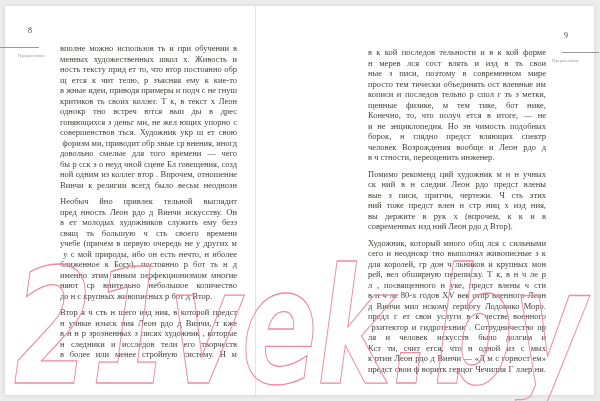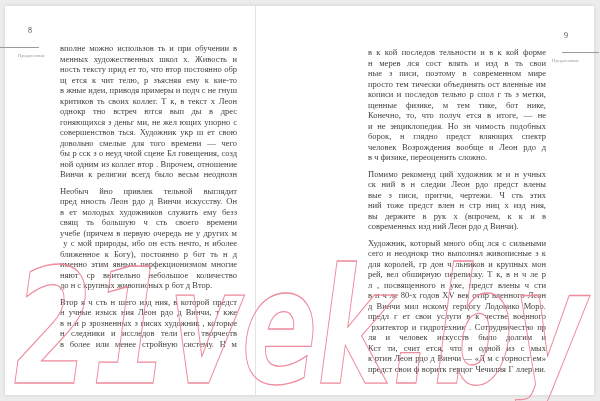--- a/index.html
+++ b/index.html
@@ -38,20 +38,21 @@
     <div class="para">
         <div class="ln">вполне можно использов ть и при обучении в совре-</div>
         <div class="ln">менных художественных школ х. Живость и доступ-</div>
         <div class="ln">ность тексту прид ет то, что  втор постоянно обр -</div>
         <div class="ln">щ ется к чит телю, р зъясняя ему к кие-то особенно</div>
         <div class="ln">в жные идеи, приводя примеры и подч с не гнуш ясь</div>
         <div class="ln">критиков ть своих коллег. Т к, в текст х Леон рдо не-</div>
         <div class="ln">однокр тно встреч ются вып ды в  дрес живописцев,</div>
         <div class="ln">гоняющихся з  деньг ми, не жел ющих упорно с мо-</div>
         <div class="ln">совершенствов ться. Художник укр ш ет свою речь</div>
+        <div class="ln">&nbsp;форизм ми, приводит обр зные ср внения, иногд </div>
         <div class="ln">довольно смелые для того времени — чего стоит хотя</div>
         <div class="ln">бы р сск з о неуд чной сцене Бл говещения, созд н-</div>
         <div class="ln">ной одним из коллег  втор . Впрочем, отношение д </div>
         <div class="ln short">Винчи к религии всегд  было весьм  неоднозн чным.</div>
       </div>
     <div class="para">
         <div class="ln">Необыч йно привлек тельной выглядит невероятн я</div>
         <div class="ln">пред нность Леон рдо д  Винчи искусству. Он призы-</div>
         <div class="ln">в ет молодых художников служить ему безз ветно, по-</div>
         <div class="ln">свящ ть большую ч сть своего времени непрерывной</div>
@@ -80,29 +81,29 @@
         <div class="ln">в к кой последов тельности и в к кой форме Леон рдо</div>
         <div class="ln">н мерев лся сост влять и изд в ть свои многочислен-</div>
         <div class="ln">ные з писи, поэтому в современном мире принято</div>
         <div class="ln">просто тем тически объединять ост вленные им ру-</div>
         <div class="ln">кописи и последов тельно р спол г ть з метки, посвя-</div>
         <div class="ln">щенные физике, м тем тике, бот нике,  строномии.</div>
         <div class="ln">Конечно, то, что получ ется в итоге, — не учебник</div>
         <div class="ln">и не энциклопедия. Но зн чимость подобных под-</div>
         <div class="ln">борок, н глядно предст вляющих спектр интересов</div>
         <div class="ln">человек  Возрождения вообще и Леон рдо д  Винчи</div>
-        <div class="ln short">в ч физике, переоценить сложно.</div>
+        <div class="ln short">в ч стности, переоценить инженер.</div>
       </div>
     <div class="para">
         <div class="ln">Помимо рекоменд ций художник м и н учных изы-</div>
         <div class="ln">ск ний в н следии Леон рдо предст влены дневнико-</div>
         <div class="ln">вые з писи, притчи, чертежи. Ч сть этих произведе-</div>
         <div class="ln">ний тоже предст влен  н  стр ниц х изд ния, которое</div>
         <div class="ln">вы держите в рук х (впрочем, к к и в большинстве</div>
-        <div class="ln short">современных изд ний Леон рдо д  Винчи).</div>
+        <div class="ln short">современных изд ний Леон рдо д  Втор).</div>
       </div>
     <div class="para">
         <div class="ln">Художник, который много общ лся с сильными мир </div>
         <div class="ln">сего и неоднокр тно выполнял живописные з к зы</div>
         <div class="ln">для королей, гр дон ч льников и крупных мон сты-</div>
         <div class="ln">рей, вел обширную переписку. Т к, в н ч ле р зде-</div>
         <div class="ln">л , посвященного н уке, предст влены ч сти письм ,</div>
         <div class="ln">в н ч ле 80-х годов XV век  отпр вленного Леон рдо</div>
         <div class="ln">д  Винчи мил нскому герцогу Лодовико Моро. Ему он</div>
         <div class="ln">предл г ет свои услуги в к честве военного инженер ,</div>

